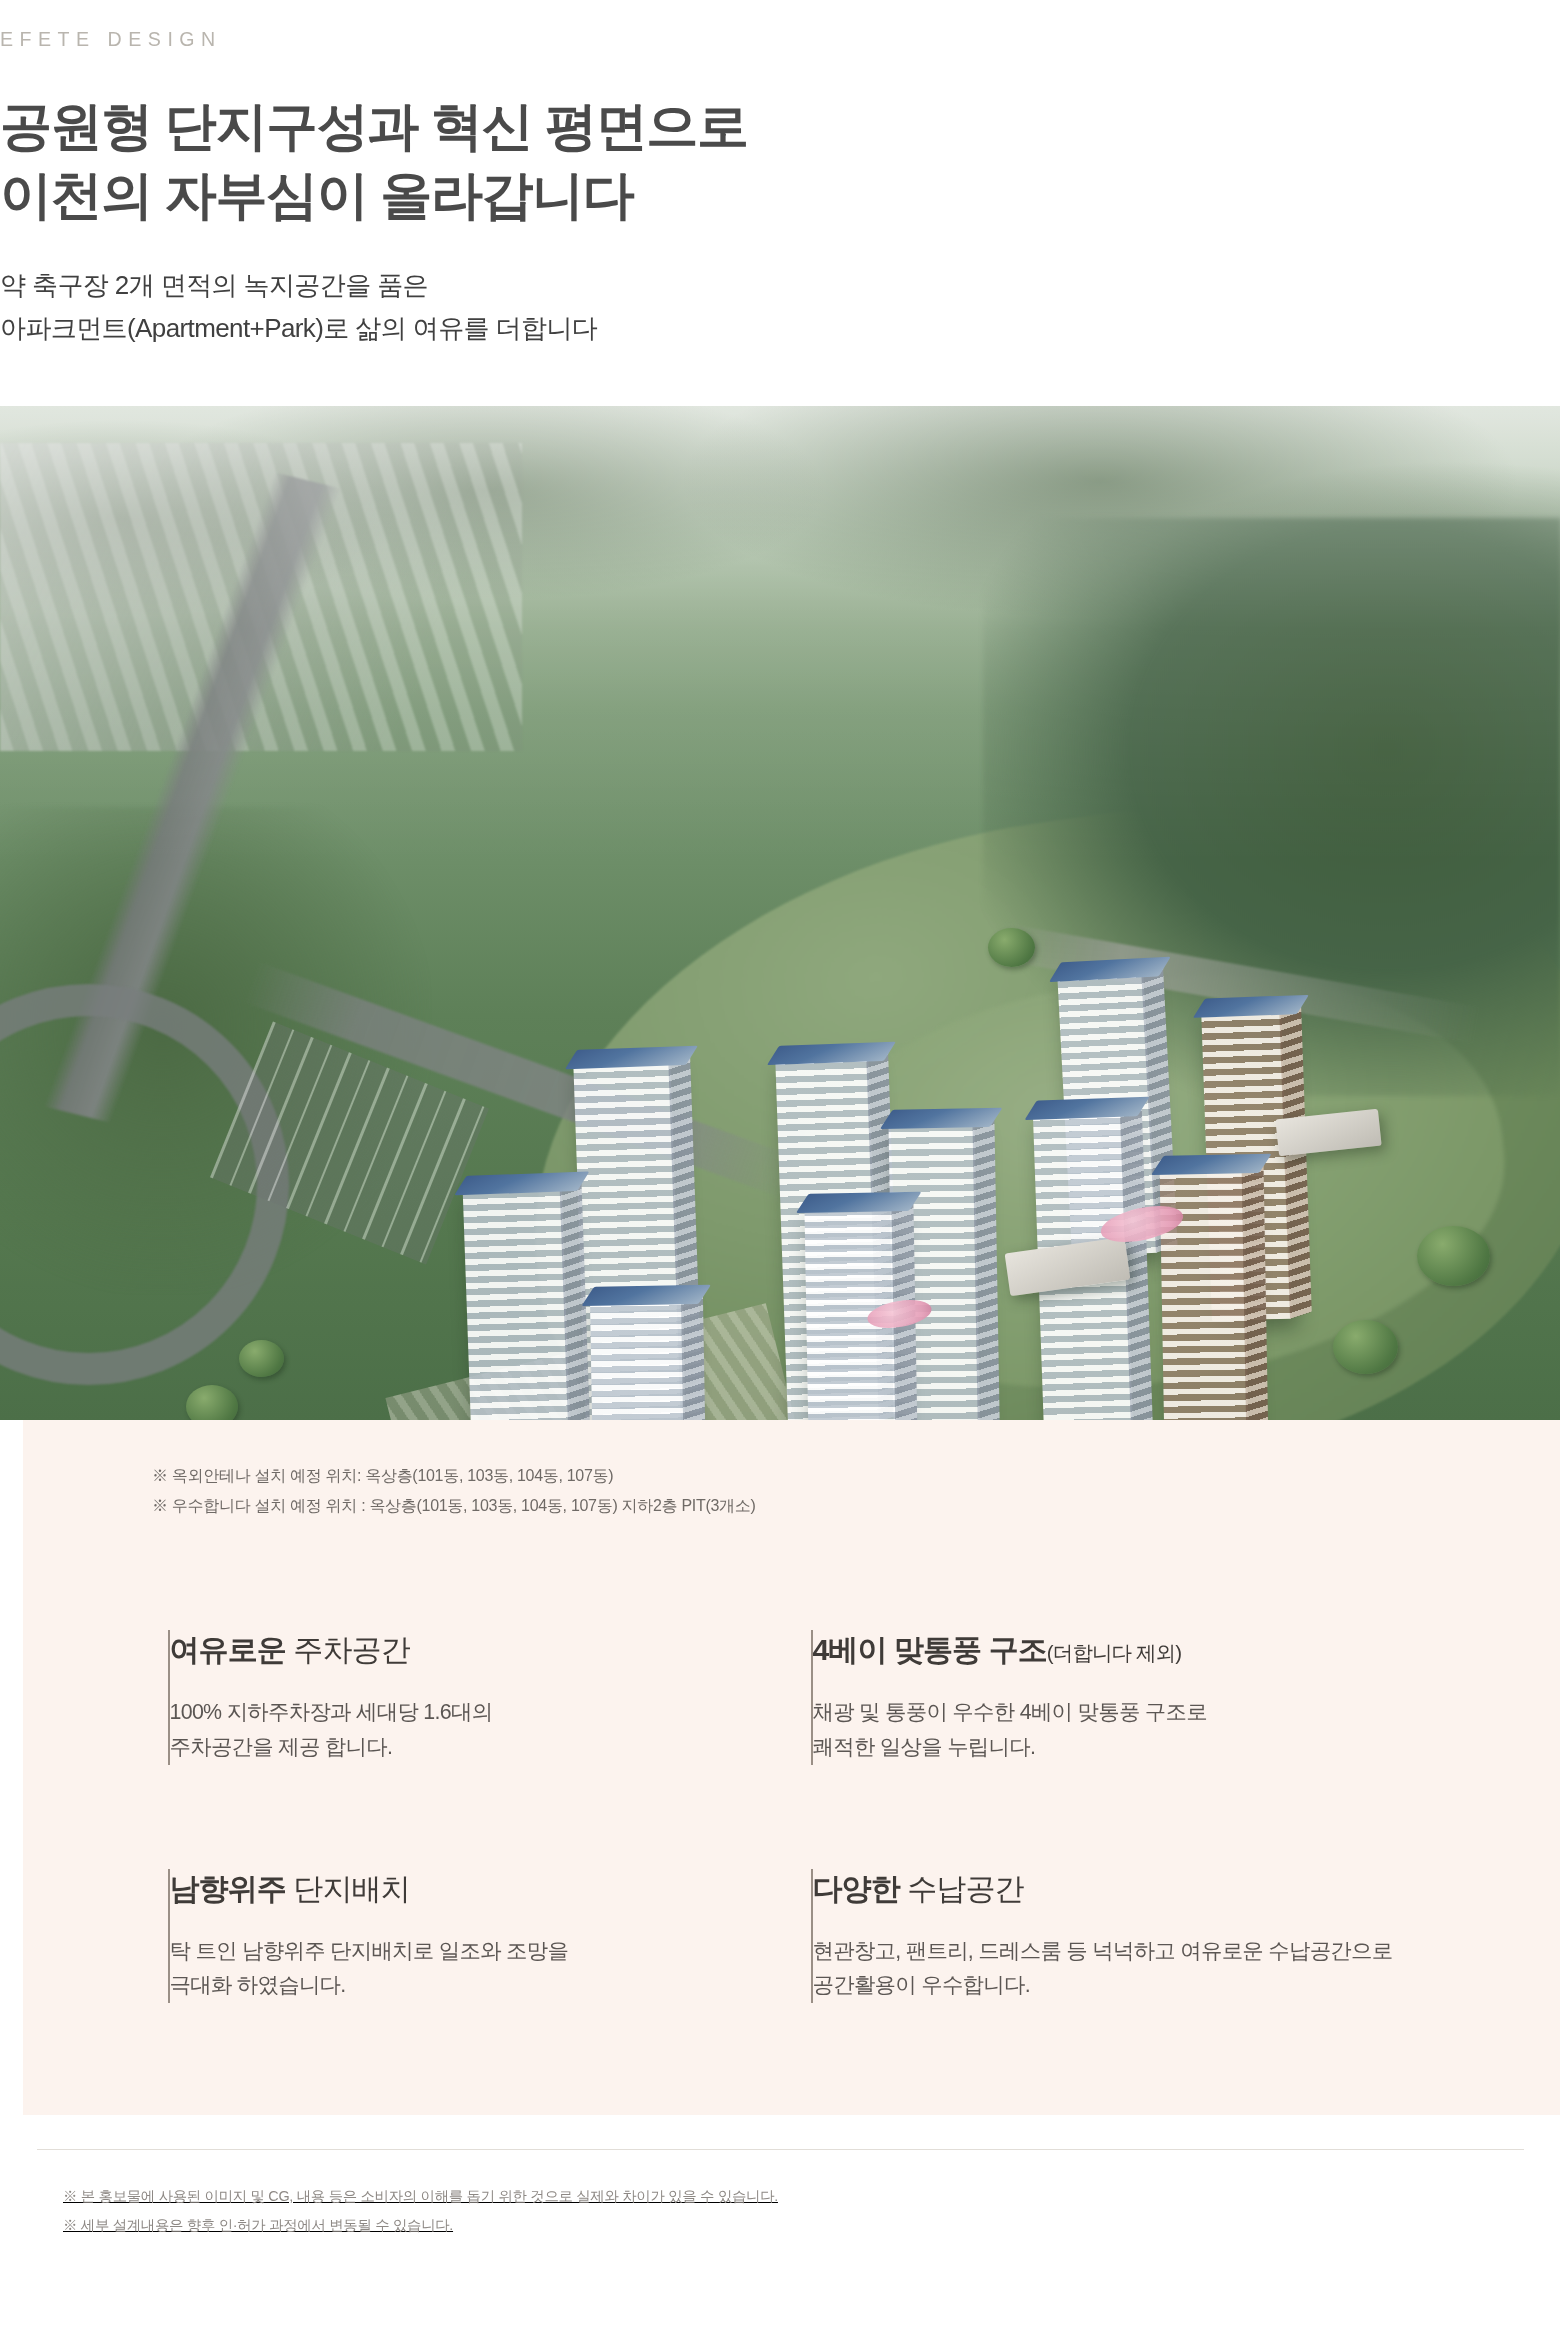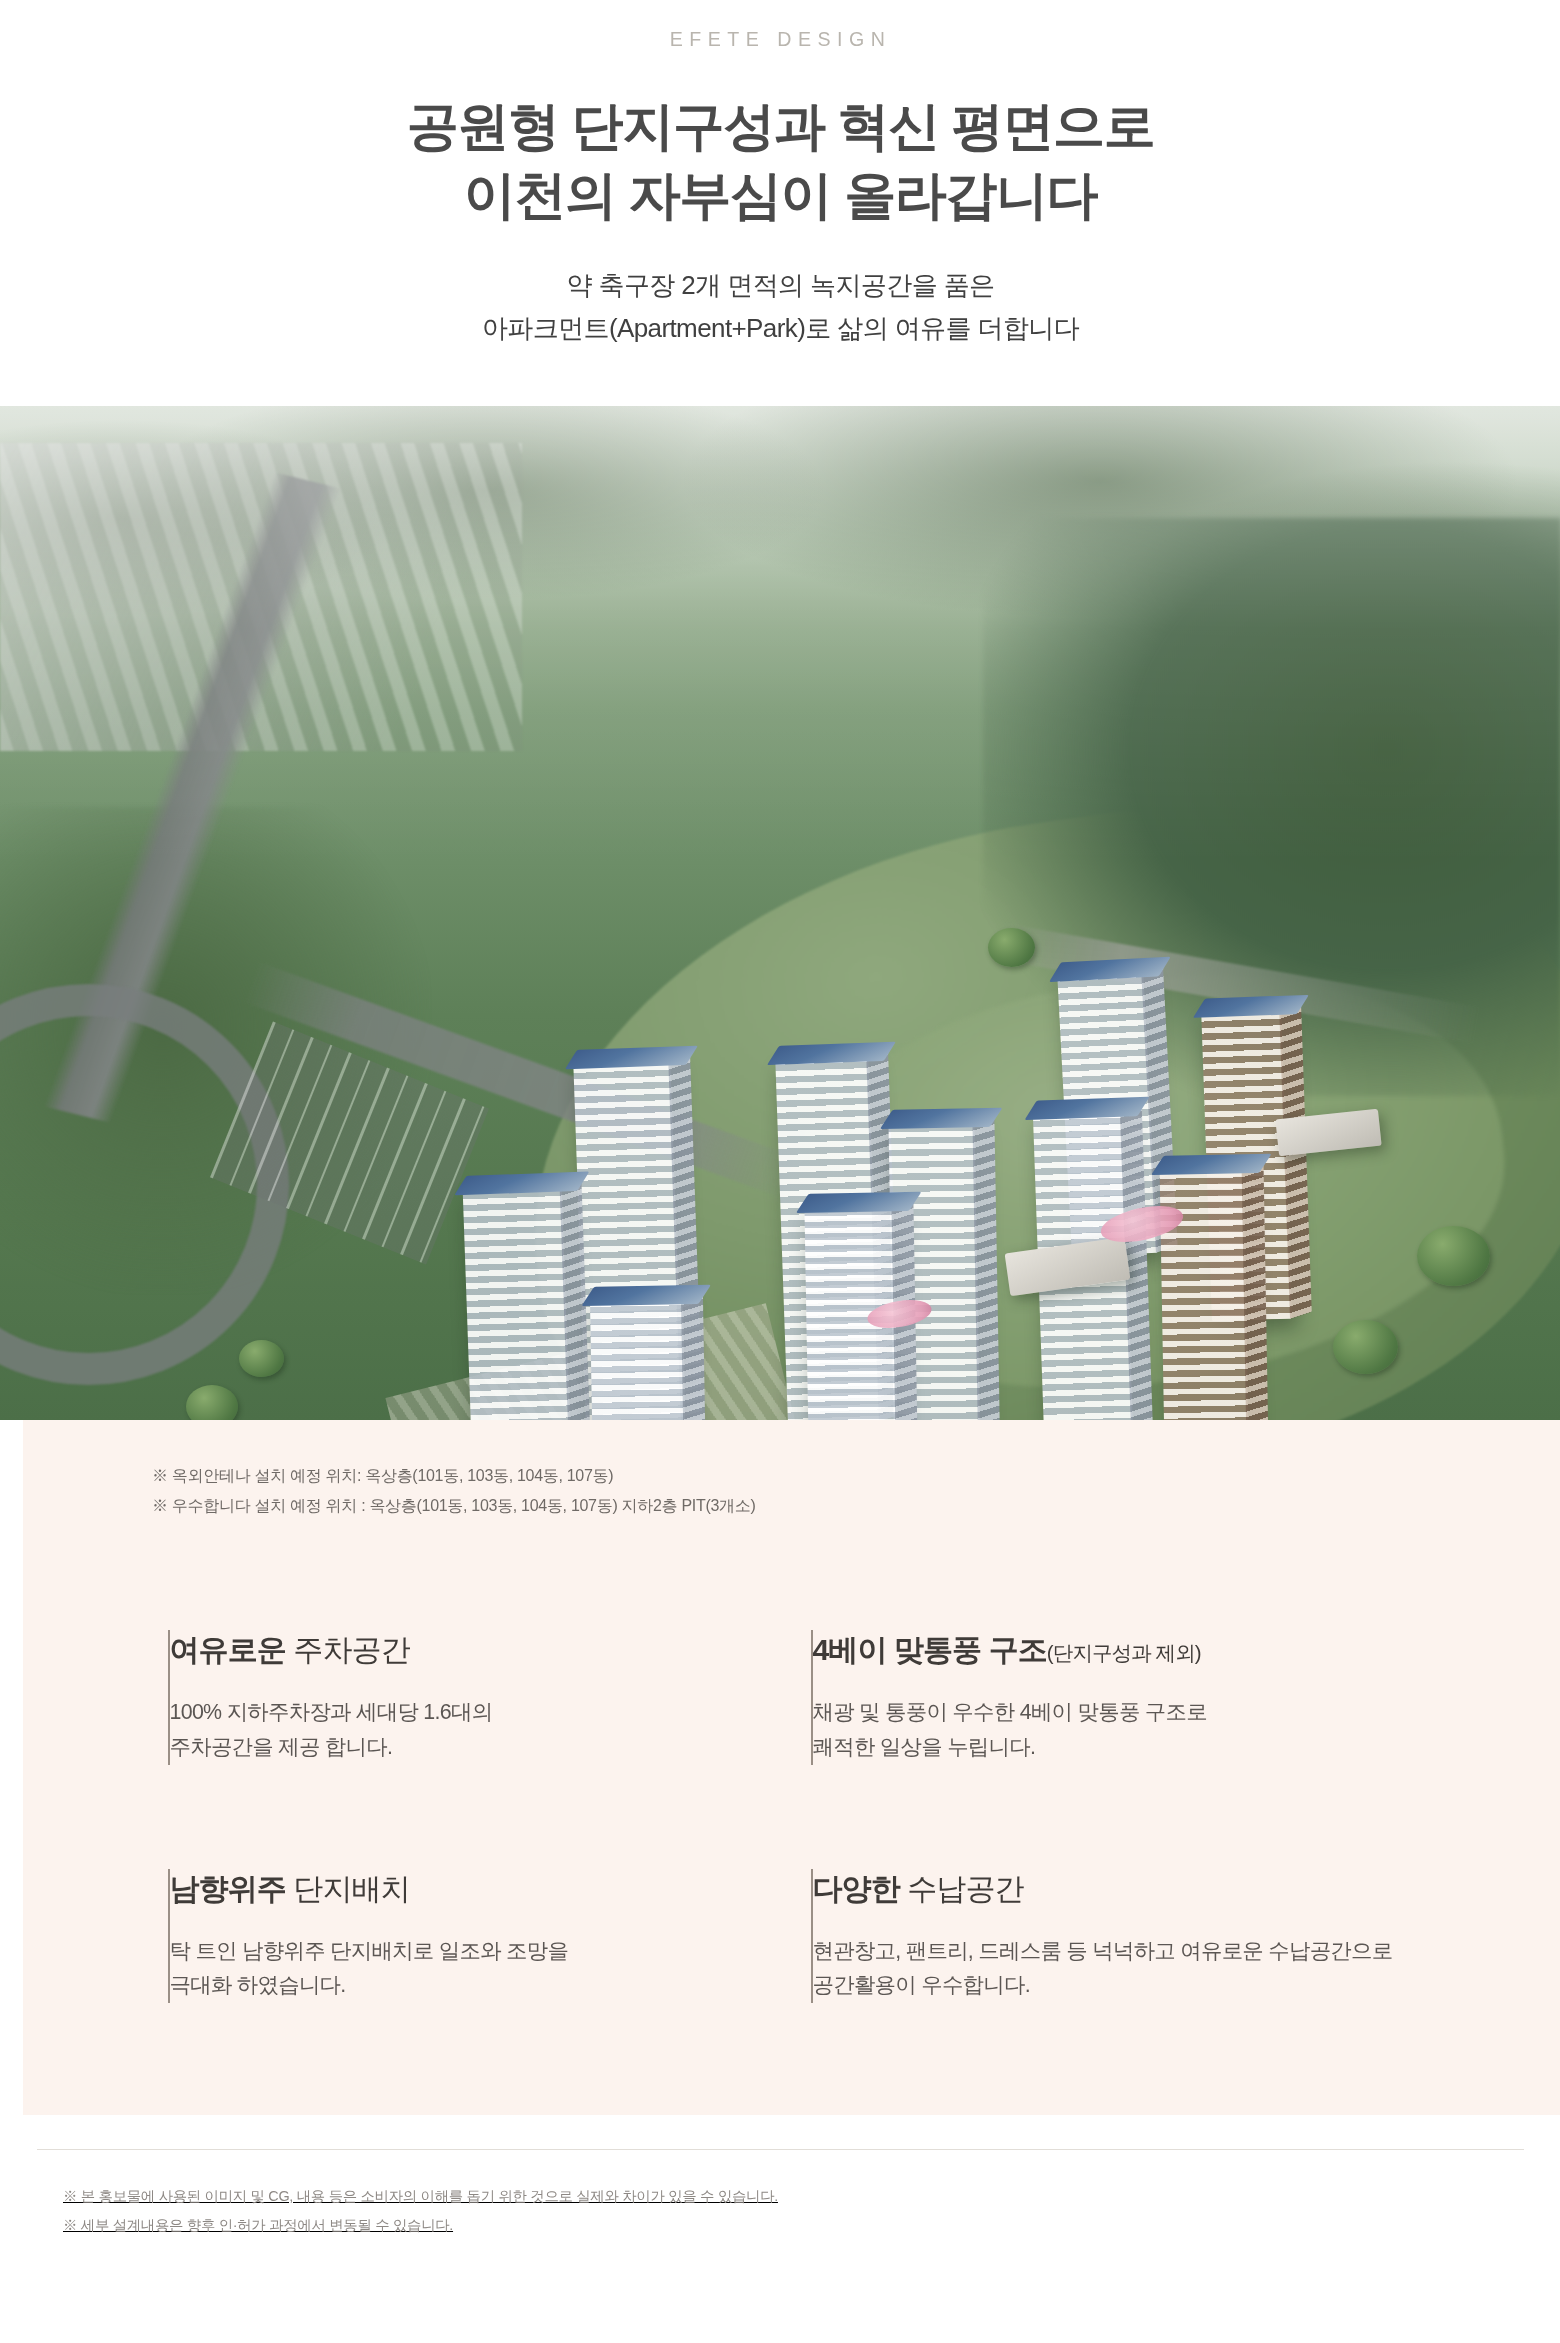--- a/index.html
+++ b/index.html
@@ -15,21 +15,21 @@
     width: 1561px;
     min-height: 2344px;
     background: #ffffff;
     position: relative;
     overflow: hidden;
   }
 
   
   .header {
     padding-top: 28px;
-    text-align: center;
+    text-align: left;
   }
 
   .brand {
     font-size: 19.6px;
     letter-spacing: 6.5px;
     color: #b9b5ae;
     font-weight: 400;
   }
 
   .headline {
@@ -434,21 +434,21 @@
           <span>여유로운</span><span class="light"> 주차공간</span><span class="small"></span>
         </h3>
         <p>
           <span>100% 지하주차장과 세대당 1.6대의</span><br>
           <span>주차공간을 제공 합니다.</span>
         </p>
       </div>
 
       <div class="feature">
         <h3>
-          <span>4베이 맞통풍 구조</span><span class="light"></span><span class="small">(단지구성과 제외)</span>
+          <span>4베이 맞통풍 구조</span><span class="light"></span><span class="small">(더합니다 제외)</span>
         </h3>
         <p>
           <span>채광 및 통풍이 우수한 4베이 맞통풍 구조로</span><br>
           <span>쾌적한 일상을 누립니다.</span>
         </p>
       </div>
 
       <div class="feature">
         <h3>
           <span>남향위주</span><span class="light"> 단지배치</span><span class="small"></span>

